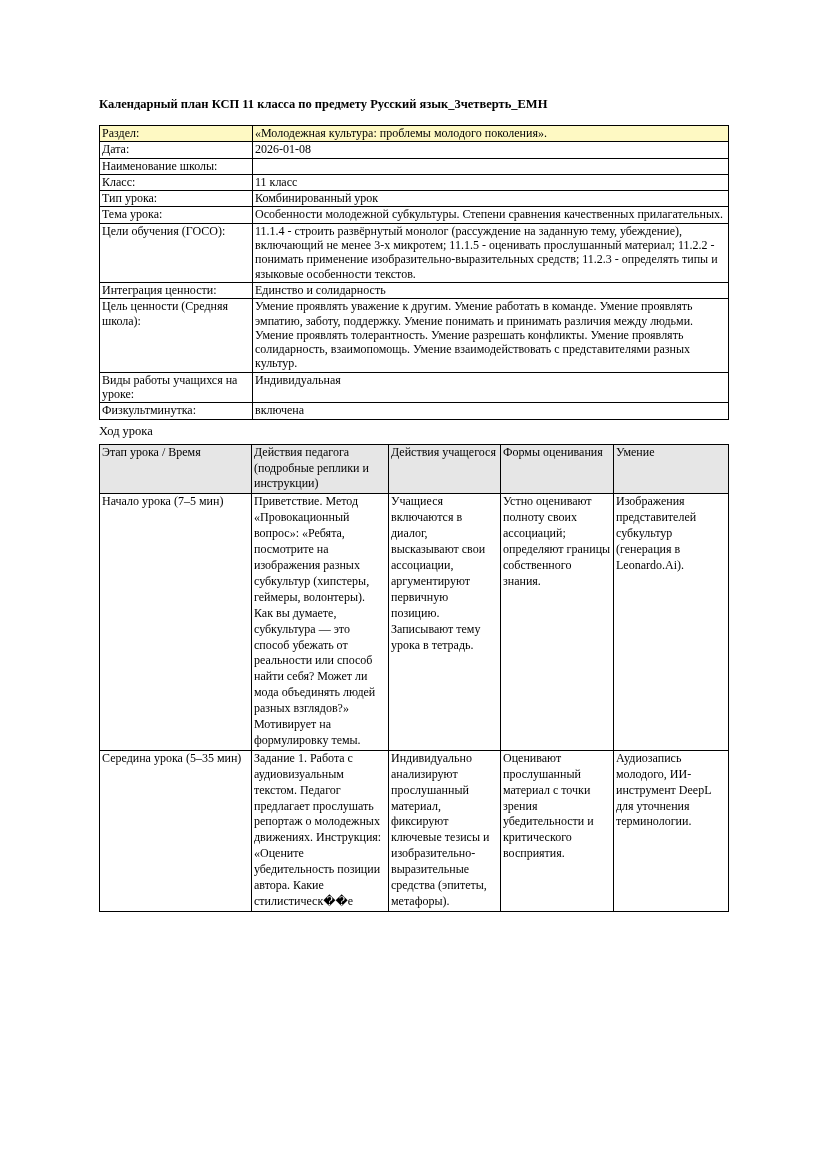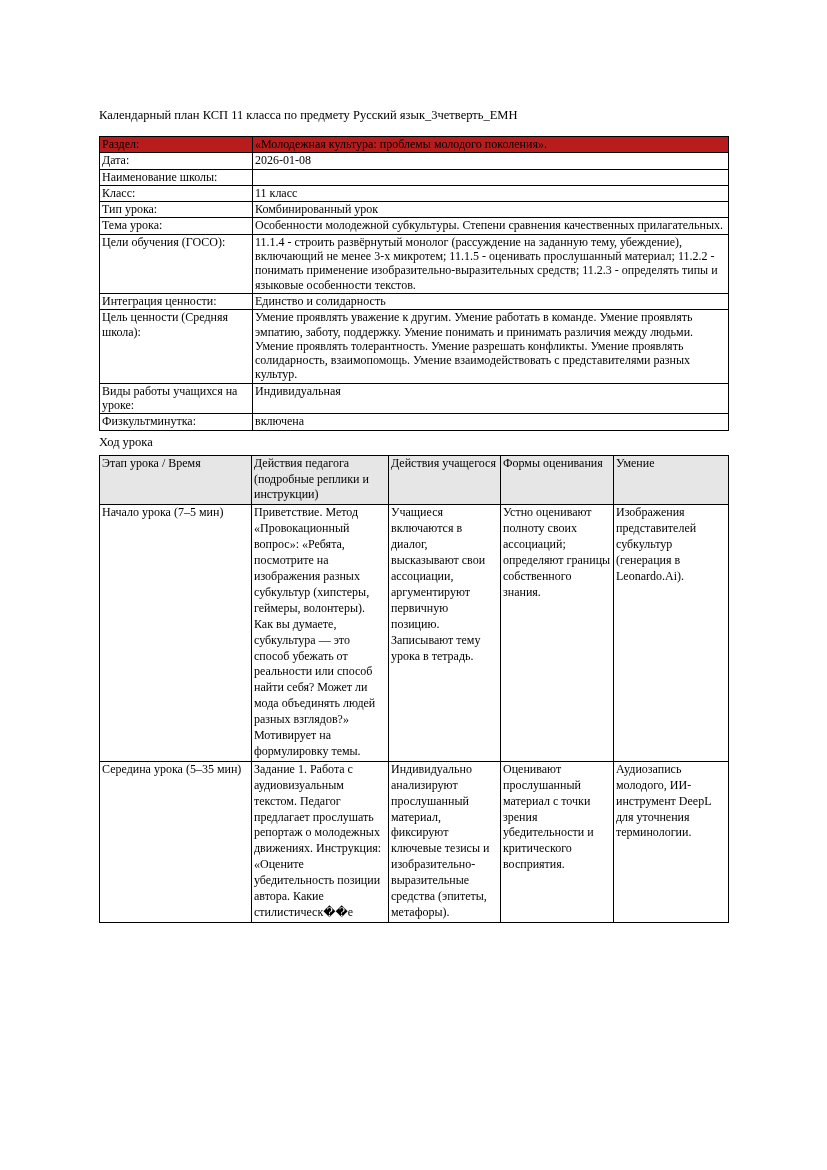--- a/index.html
+++ b/index.html
@@ -16,23 +16,23 @@
     overflow: hidden;
   }
   .page {
     box-sizing: border-box;
     width: 827px;
     height: 1170px;
     padding: 97px 99px 0 99px;
   }
   .doc-title {
     font-size: 12.5px;
-    font-weight: normal;
+    font-weight: bold;
     line-height: 15px;
-    margin: 11px 0 13px 0;
+    margin: 0 0 13px 0;
   }
   table {
     border-collapse: collapse;
     table-layout: fixed;
     width: 629px;
   }
   td {
     border: 1px solid #000000;
     vertical-align: top;
     padding: 0 2px 1px 2px;
@@ -41,21 +41,21 @@
     text-align: left;
     word-wrap: break-word;
   }
   .info-table {
     border: 1.5px solid #000000;
   }
   .info-table td {
     line-height: 14.3px;
   }
   .info-table tr.shaded td {
-    background: #b91c1c;
+    background: #fef9c3;
     border-bottom-width: 1.5px;
   }
   .section-label {
     font-size: 12.5px;
     line-height: 15px;
     margin: 4px 0 5px 0;
   }
   .lesson-table {
     border: 1.5px solid #000000;
   }

